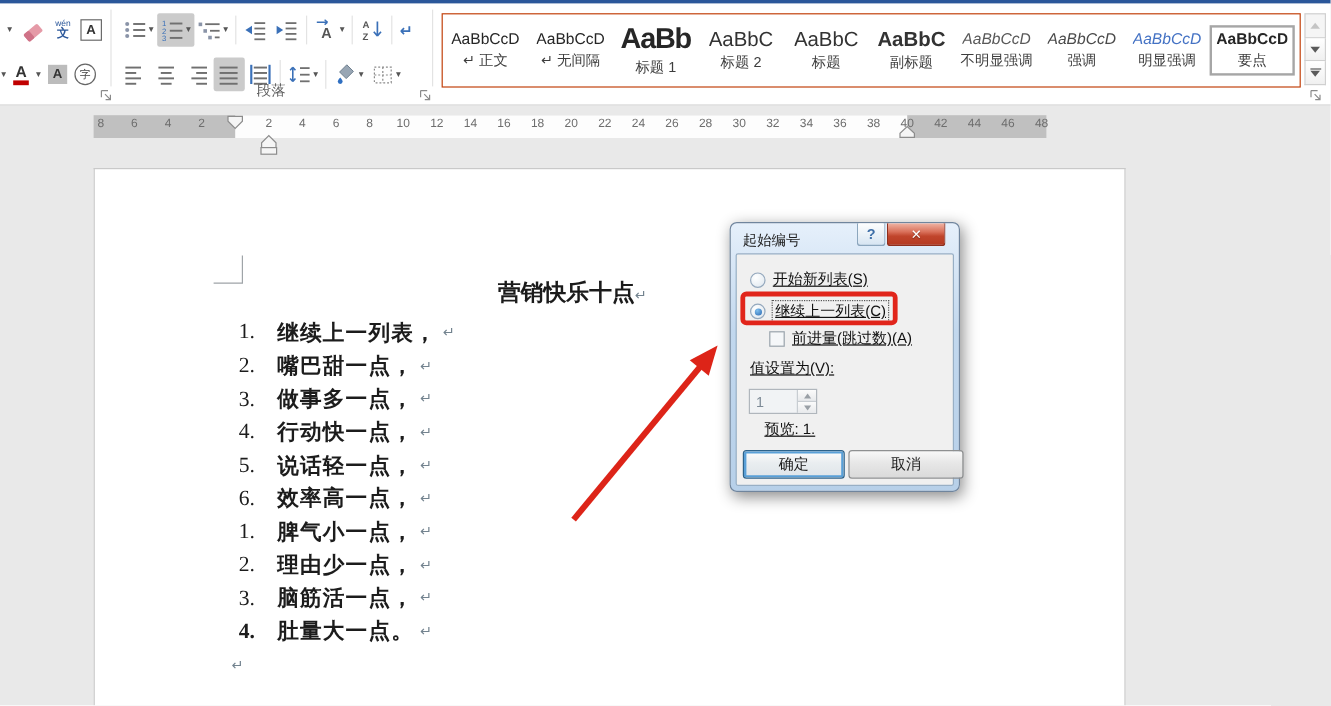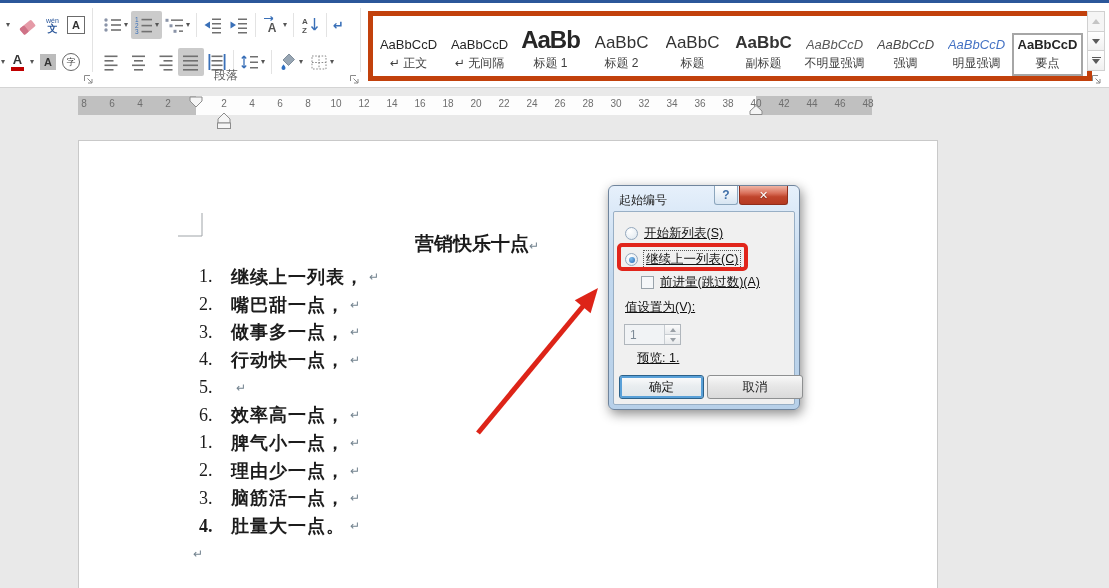--- a/index.html
+++ b/index.html
@@ -27,22 +27,22 @@
   .fcol .a{font-size:13px;font-weight:bold;color:#333;}
   .fcol .bar{width:13px;height:3.5px;background:#c00000;margin-top:1px;}
   .ashade{width:16px;height:16px;background:#bcbcbc;display:flex;align-items:center;justify-content:center;
           font-size:11px;font-weight:bold;color:#333;}
   .circ{width:16px;height:16px;border:1px solid #666;border-radius:50%;display:flex;align-items:center;
         justify-content:center;font-size:9px;color:#444;}
   .pg-row1{position:absolute;left:100px;top:7px;display:flex;align-items:center;height:30px;}
   .pg-row2{position:absolute;left:100px;top:44px;display:flex;align-items:center;height:30px;}
   .show-marks{font-size:13px;font-weight:bold;color:#3a70b8;line-height:1;}
   
-  .gallery{position:absolute;left:368px;top:8px;width:714px;height:60px;background:#fff;border:5px solid #c2410c;
-           display:flex;align-items:flex-end;overflow:hidden;}
+  .gallery{position:absolute;left:368px;top:8px;width:714px;height:60px;background:#fff;border:1px solid #c2410c;
+           display:flex;align-items:center;overflow:hidden;}
   .style-item{width:71px;flex:0 0 71px;display:flex;flex-direction:column;align-items:center;justify-content:flex-end;
               padding:3px 0 2px 0;box-sizing:border-box;border:2px solid transparent;}
   .style-item.selected{border-color:#a6a6a6;background:#fff;}
   .style-preview{white-space:nowrap;overflow:hidden;max-width:66px;color:#262626;font-size:13px;line-height:1.05;}
   .style-preview.h1{font-size:24px;font-weight:bold;letter-spacing:-1px;}
   .style-preview.h2{font-size:17px;color:#333;}
   .style-preview.title{font-size:17px;color:#333;}
   .style-preview.subtitle{font-size:17px;font-weight:bold;color:#333;}
   .style-preview.subtle-em{font-style:italic;color:#595959;}
   .style-preview.em{font-style:italic;color:#4a4a4a;}
@@ -438,20 +438,21 @@
           <span class="txt">做事多一点，</span>
           <span class="pmark">↵</span>
         </div>
         <div class="doc-line">
           <span class="num">4.</span>
           <span class="txt">行动快一点，</span>
           <span class="pmark">↵</span>
         </div>
         <div class="doc-line">
           <span class="num">5.</span>
+          <span class="txt">说话轻一点，</span>
           <span class="pmark">↵</span>
         </div>
         <div class="doc-line">
           <span class="num">6.</span>
           <span class="txt">效率高一点，</span>
           <span class="pmark">↵</span>
         </div>
         <div class="doc-line">
           <span class="num">1.</span>
           <span class="txt">脾气小一点，</span>

